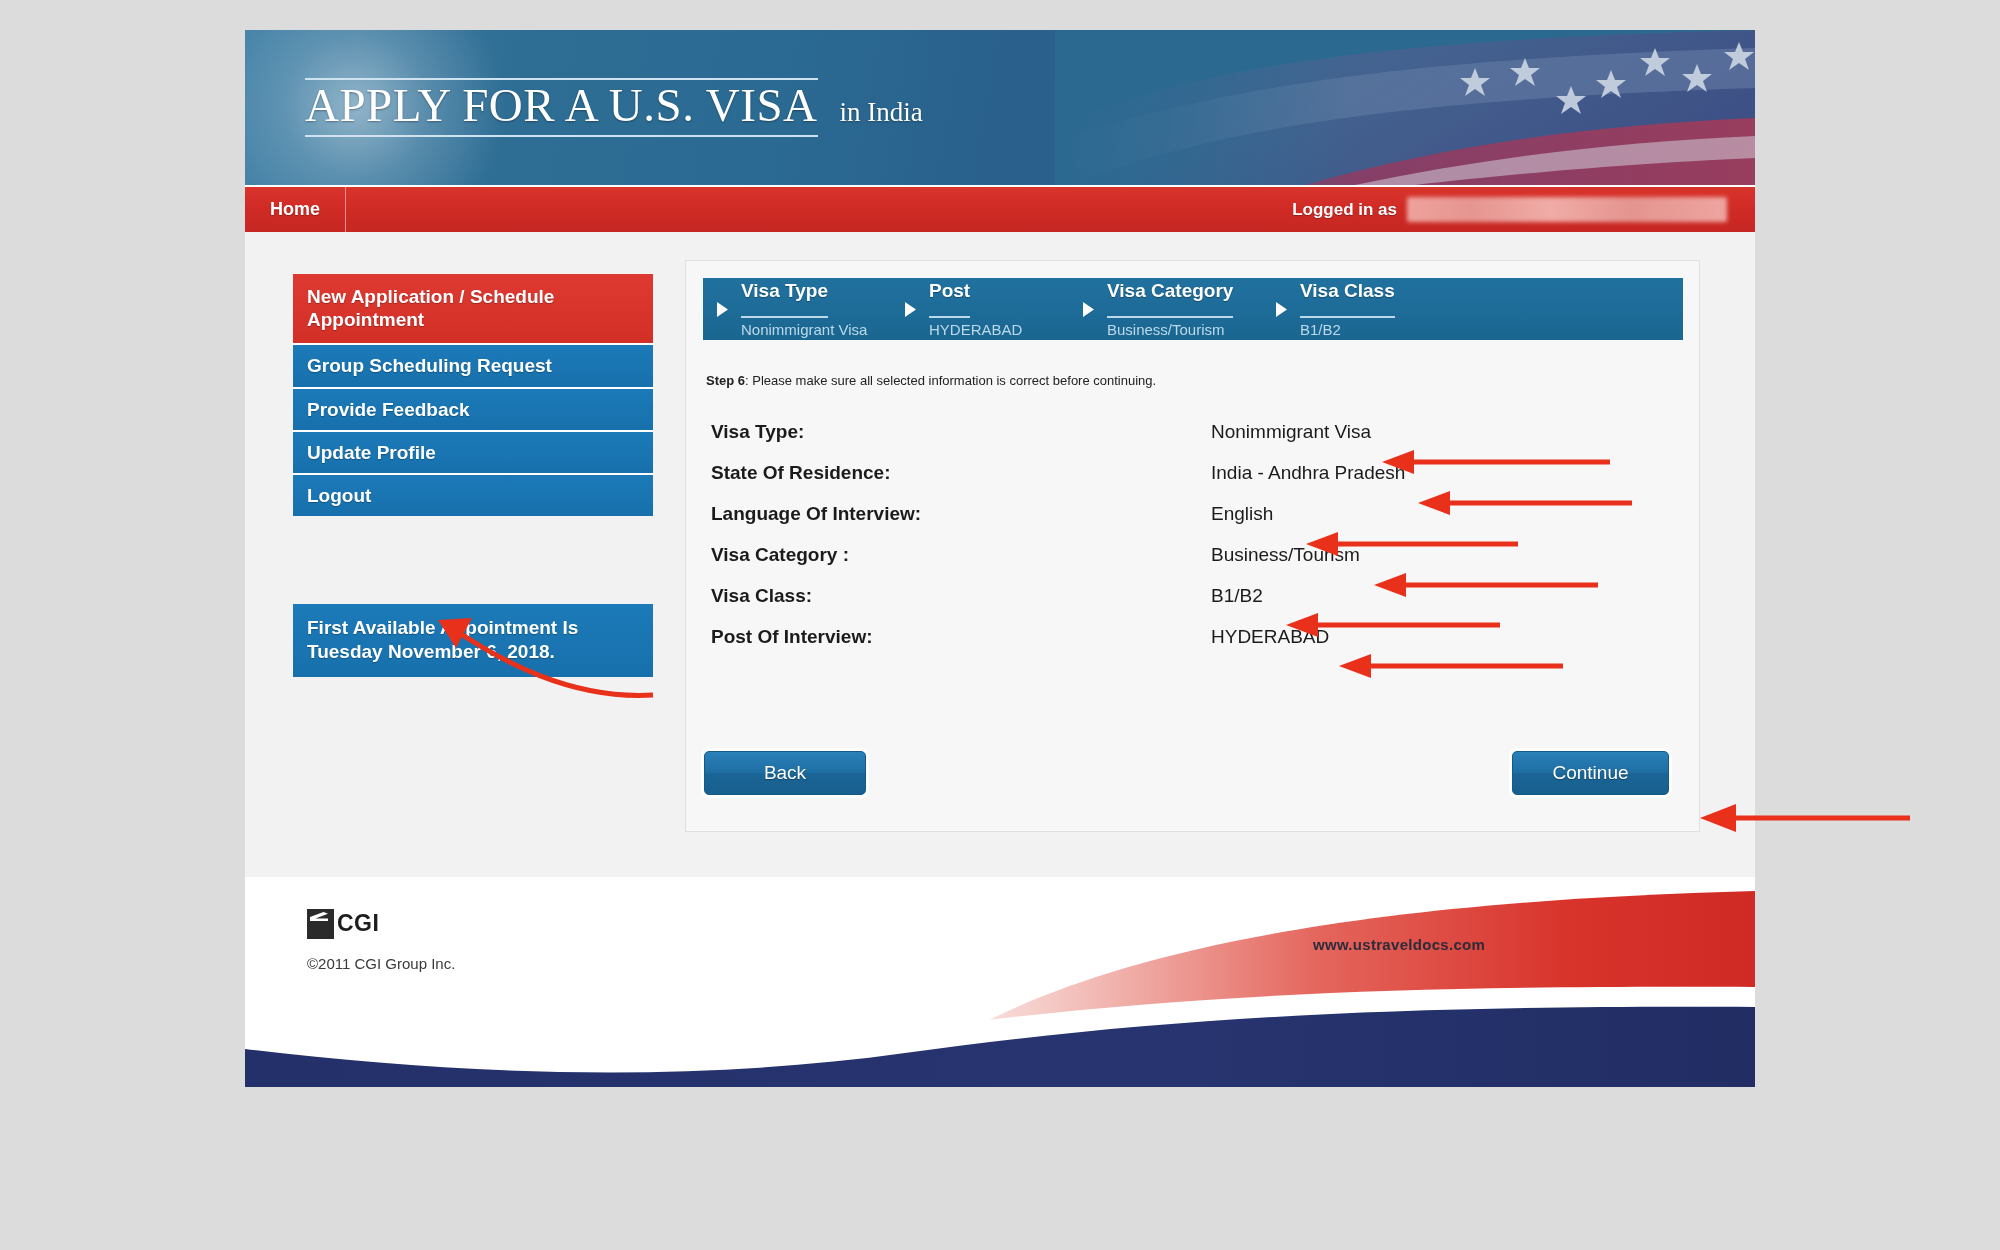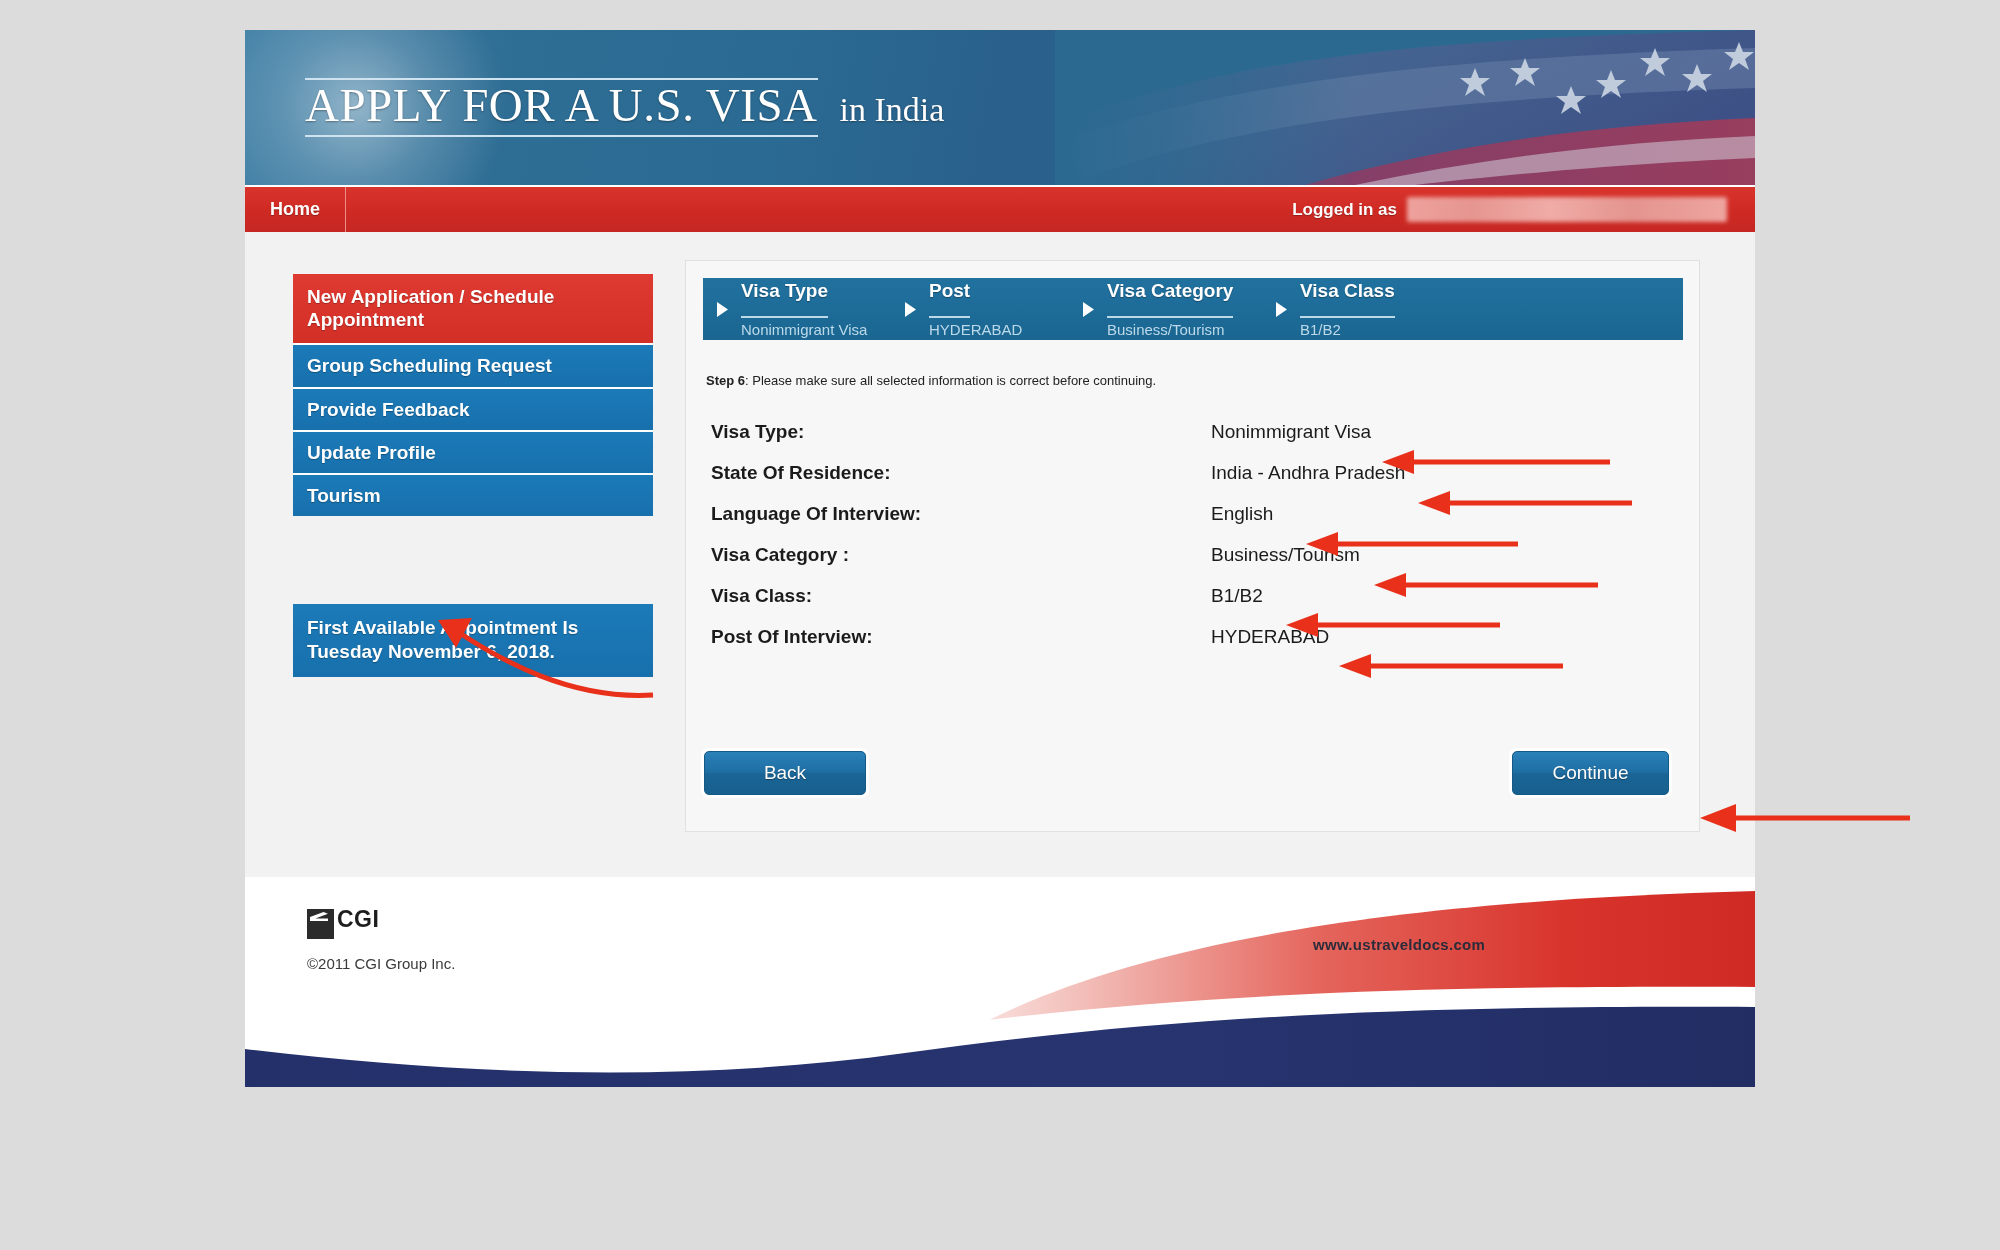--- a/index.html
+++ b/index.html
@@ -66,21 +66,21 @@
     color: #ffffff;
     letter-spacing: 0.5px;
     padding: 2px 0 6px 0;
     border-top: 2px solid #cfe2ef;
     border-bottom: 2px solid #cfe2ef;
     line-height: 1.0;
     text-shadow: 0 1px 2px rgba(0,0,0,0.35);
   }
   .banner-title .sub {
     font-family: "Liberation Serif", serif;
-    font-size: 34px;
+    font-size: 27px;
     color: #ffffff;
     margin-left: 22px;
     text-shadow: 0 1px 2px rgba(0,0,0,0.35);
   }
 
   
   .navbar {
     position: relative;
     height: 45px;
     background: linear-gradient(180deg, #d9342c 0%, #cf2a24 50%, #c62722 100%);
@@ -281,21 +281,21 @@
     height: 210px;
     background: #ffffff;
     overflow: hidden;
   }
   .footer svg { position: absolute; left: 0; top: 0; }
   .cgi-logo {
     position: absolute;
     left: 62px;
     top: 32px;
     display: flex;
-    align-items: flex-start;
+    align-items: center;
   }
   .cgi-mark {
     width: 27px;
     height: 30px;
     background: #2b2b2b;
     position: relative;
   }
   .cgi-mark::before {
     content: "";
     position: absolute;
@@ -394,21 +394,21 @@
       </div>
     </div>
 
     <div class="bodyarea">
 
       <div class="sidebar">
         <div class="menu-item red">New Application / Schedule Appointment</div>
         <div class="menu-item blue">Group Scheduling Request</div>
         <div class="menu-item blue">Provide Feedback</div>
         <div class="menu-item blue">Update Profile</div>
-        <div class="menu-item blue">Tourism</div>
+        <div class="menu-item blue">Logout</div>
         <div class="notice-box">First Available Appointment Is Tuesday November 6, 2018.</div>
       </div>
 
       <div class="content">
 
         <div class="crumbbar">
           <div class="crumb-arrow">
             <svg width="13" height="17" viewBox="0 0 13 17">
                 <polygon points="1,1 12,8.5 1,16" fill="#ffffff"></polygon>
               </svg>

